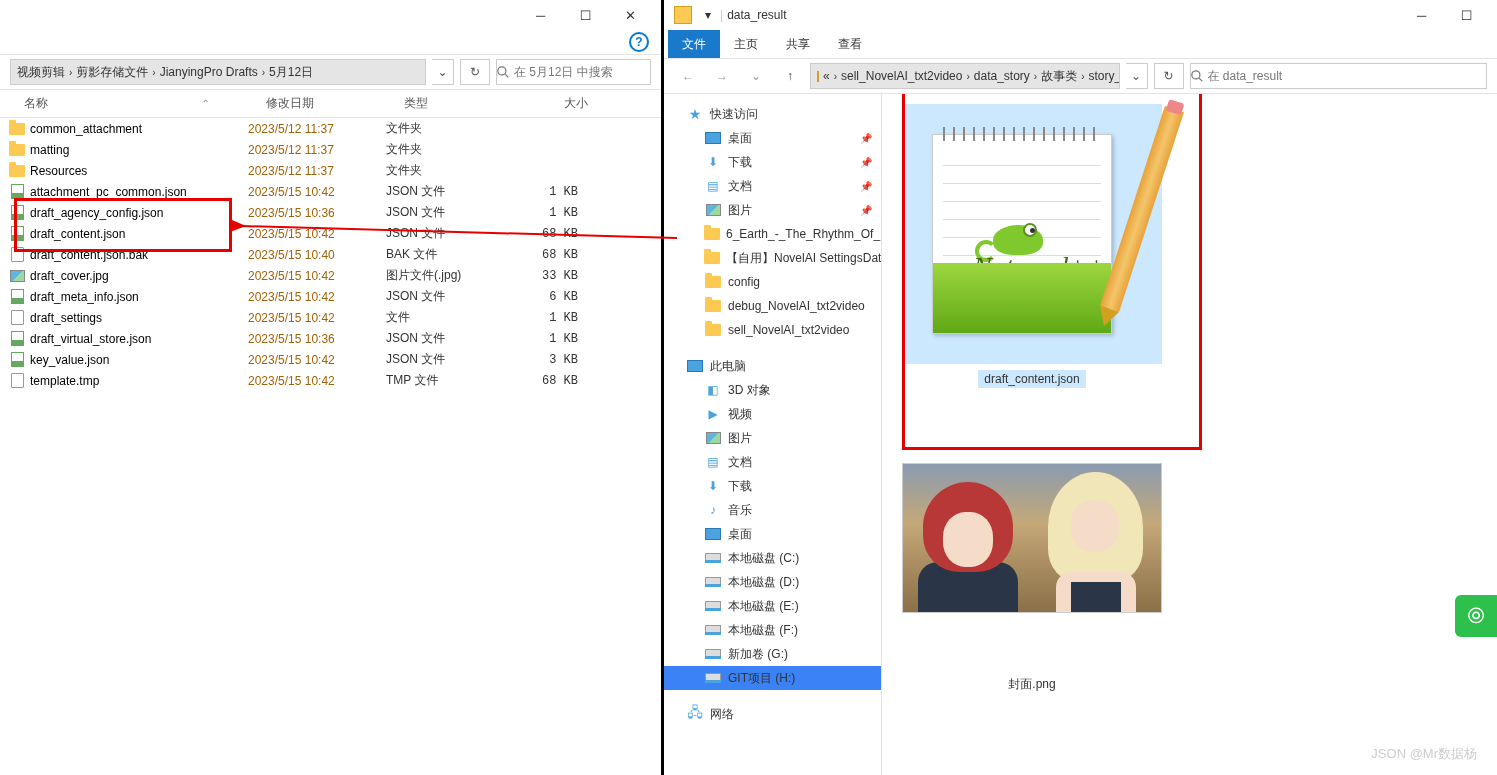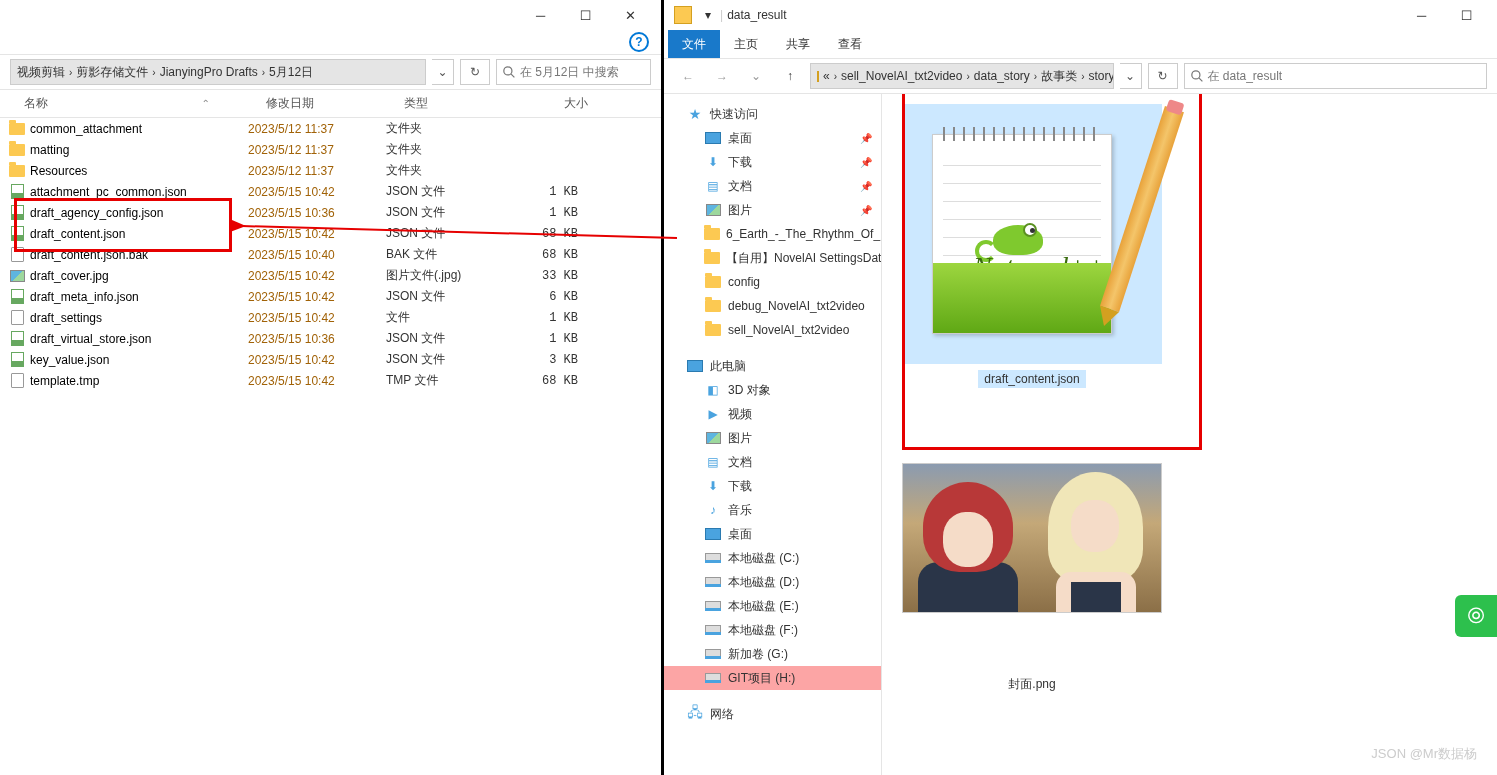--- a/index.html
+++ b/index.html
@@ -20,21 +20,21 @@
 .ribbon-tab.file { background: #1979ca; color: #fff; }
 .help-icon { margin-left: auto; width: 20px; height: 20px; border: 2px solid #0078d7; border-radius: 50%; color: #0078d7; text-align: center; line-height: 16px; margin-right: 12px; font-weight: bold; }
 .nav { height: 36px; display: flex; align-items: center; border-top: 1px solid #e5e5e5; border-bottom: 1px solid #e5e5e5; padding: 4px 10px; gap: 6px; }
 .nav-btn { width: 28px; height: 26px; display: flex; align-items: center; justify-content: center; color: #999; }
 .nav-btn.active { color: #333; }
 .breadcrumb { flex: 1; height: 26px; border: 1px solid #ccc; display: flex; align-items: center; padding: 0 6px; background: #e5e5e5; overflow: hidden; white-space: nowrap; }
 .breadcrumb span { color: #333; }
 .bc-sep { color: #888; margin: 0 4px; font-size: 10px; }
 .nav-drop { width: 22px; height: 26px; border: 1px solid #ccc; border-left: none; display: flex; align-items: center; justify-content: center; color: #555; }
 .nav-refresh { width: 30px; height: 26px; border: 1px solid #ccc; display: flex; align-items: center; justify-content: center; color: #555; }
-.search { width: 155px; height: 26px; border: 1px solid #ccc; display: flex; align-items: center; padding: 0 6px; color: #777; }
+.search { width: 155px; height: 26px; border: 1px solid #ccc; display: flex; align-items: center; padding: 0 0; color: #777; }
 .search-r { flex: 1; }
 .search svg { margin-right: 4px; }
 .content { flex: 1; display: flex; overflow: hidden; }
 .file-list { flex: 1; overflow: auto; }
 .columns { display: flex; height: 28px; border-bottom: 1px solid #e5e5e5; align-items: center; color: #555; }
 .col { padding: 0 8px; }
 .col.name { width: 258px; padding-left: 24px; display: flex; align-items: center; }
 .col.date { width: 138px; }
 .col.type { width: 120px; }
 .col.size { width: 80px; text-align: right; }
@@ -50,21 +50,21 @@
 .file-icon { width: 13px; height: 15px; background: #fff; border: 1px solid #999; border-radius: 1px; }
 .json-icon { width: 13px; height: 15px; background: #fff; border: 1px solid #67a860; position: relative; }
 .json-icon::after { content: ''; position: absolute; bottom: 0; left: 0; right: 0; height: 5px; background: #67a860; }
 .img-icon { width: 15px; height: 12px; background: linear-gradient(135deg, #5eb5e0 50%, #9dd89d 50%); border: 1px solid #888; }
 .highlight-box { position: absolute; border: 3px solid #e60000; pointer-events: none; z-index: 10; }
 .arrow-svg { position: absolute; z-index: 11; pointer-events: none; }
 
 
 .tree { width: 218px; border-right: 1px solid #e5e5e5; padding: 8px 0; overflow: hidden; }
 .tree-item { display: flex; align-items: center; height: 24px; padding: 0 8px 0 22px; color: #333; white-space: nowrap; }
-.tree-item.selected { background: #fca5a5; }
+.tree-item.selected { background: #3b82f6; }
 .tree-item .ticon { width: 18px; height: 16px; margin-right: 6px; display: inline-flex; align-items: center; justify-content: center; }
 .tree-item.sub { padding-left: 40px; }
 .tree-item .pin { margin-left: auto; color: #888; font-size: 10px; }
 .tree-header { font-weight: normal; color: #333; }
 .star-icon { color: #4aa3df; font-size: 14px; }
 .pc-icon { width: 16px; height: 12px; background: #4aa3df; border: 1px solid #2a7ab0; }
 .disk-icon { width: 16px; height: 10px; background: #ddd; border: 1px solid #999; position: relative; }
 .disk-icon::after { content: ''; position: absolute; bottom: -1px; left: -1px; right: -1px; height: 3px; background: #4aa3df; }
 .net-icon { color: #4aa3df; font-size: 14px; }
 

